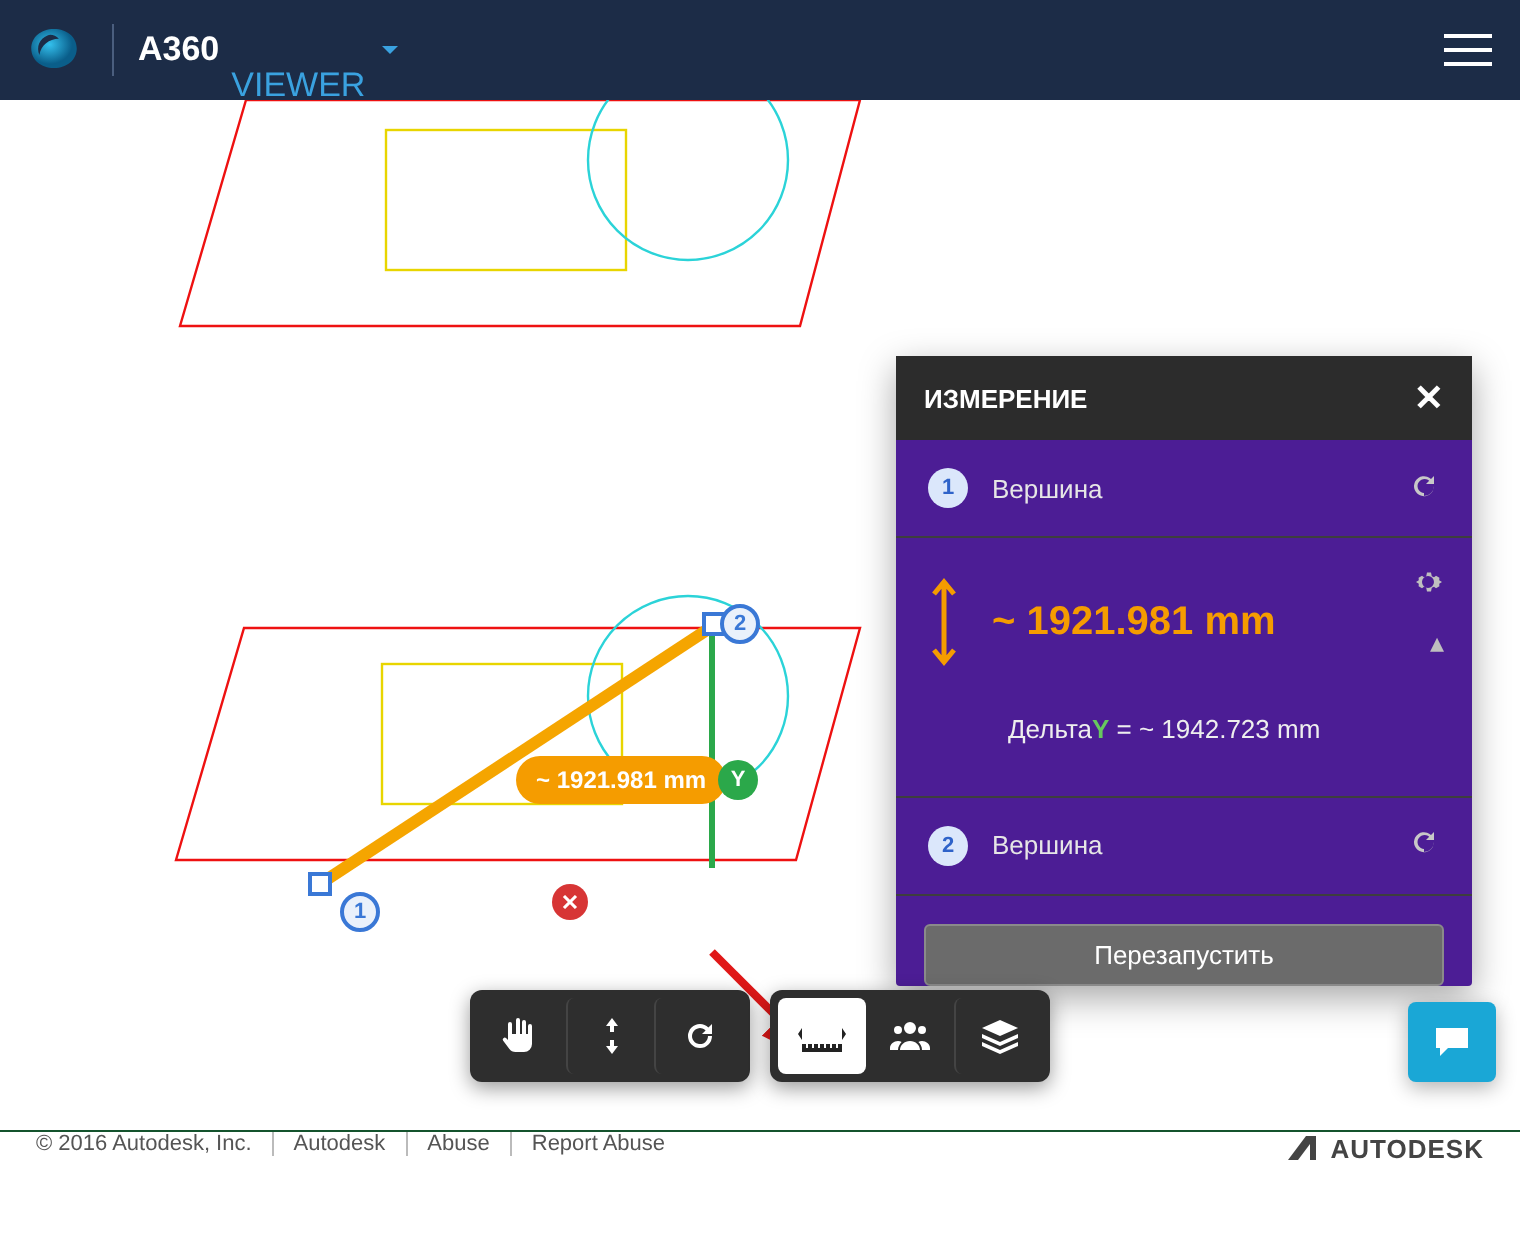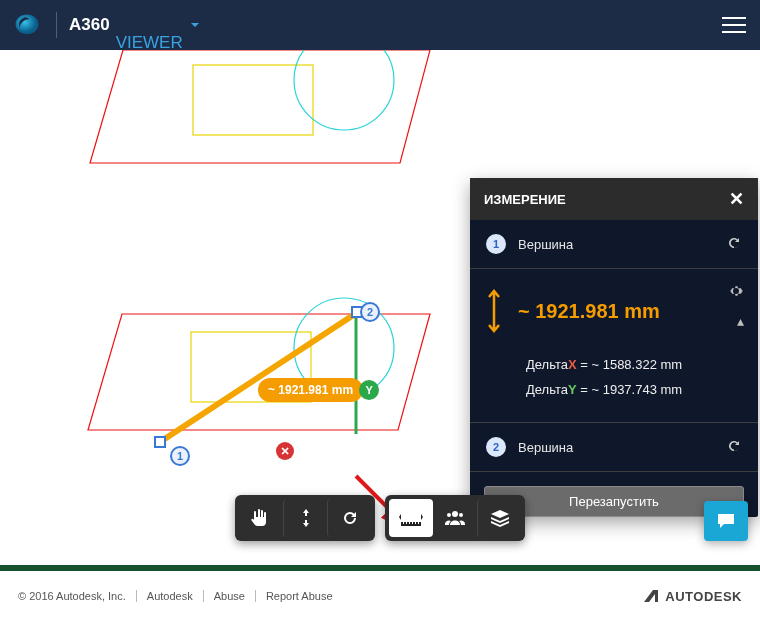--- a/index.html
+++ b/index.html
@@ -23,21 +23,21 @@
   .measure-badge .pill { background: #f59c00; color: #fff; font-size: 12px; padding: 5px 10px; border-radius: 12px; font-weight: 600; }
   .measure-badge .ycircle { width: 20px; height: 20px; border-radius: 50%; background: #2ba84a; color: #fff; font-size: 11px; font-weight: 700; display: flex; align-items: center; justify-content: center; margin-left: -4px; z-index: 2; }
 
   .pt-label { position: absolute; width: 20px; height: 20px; border: 2px solid #3a78d6; border-radius: 50%; background: #eaf1fb; color: #3a78d6; font-size: 11px; font-weight: 700; display: flex; align-items: center; justify-content: center; }
   .xcircle { position: absolute; width: 18px; height: 18px; border-radius: 50%; background: #d73535; color: #fff; font-size: 11px; font-weight: 700; display: flex; align-items: center; justify-content: center; }
 
   
   .anno-arrow { position: absolute; left: 350px; top: 420px; }
 
   
-  .panel { position: absolute; right: 2px; top: 128px; width: 288px; background: #0f172a; color: #fff; border-radius: 2px; box-shadow: 0 6px 18px rgba(0,0,0,.35); font-size: 13px; }
+  .panel { position: absolute; right: 24px; top: 128px; width: 288px; background: #4c1d95; color: #fff; border-radius: 2px; box-shadow: 0 6px 18px rgba(0,0,0,.35); font-size: 13px; }
   .panel-head { background: #2c2c2c; padding: 10px 14px; display: flex; align-items: center; font-weight: 700; font-size: 13px; }
   .panel-head .close { margin-left: auto; font-size: 18px; cursor: pointer; }
   .panel-row { padding: 14px 16px; border-bottom: 1px solid #3e3e3e; display: flex; align-items: center; gap: 12px; }
   .row-num { width: 20px; height: 20px; border-radius: 50%; background: #dbe7fb; color: #2f63c9; font-size: 11px; font-weight: 700; display: flex; align-items: center; justify-content: center; }
   .row-label { color: #e6e6e6; }
   .row-refresh { margin-left: auto; color: #c8c8c8; cursor: pointer; }
   .result { padding: 18px 16px 18px 16px; border-bottom: 1px solid #3e3e3e; position: relative; }
   .result-main { display: flex; align-items: center; gap: 16px; }
   .arrow-vert svg { display: block; }
   .dist { color: #f59c00; font-size: 20px; font-weight: 600; }
@@ -53,21 +53,21 @@
   .toolbar { position: absolute; left: 50%; transform: translateX(-50%); bottom: 24px; display: flex; gap: 10px; }
   .tb-group { background: #2e2e2e; border-radius: 6px; display: flex; padding: 4px; box-shadow: 0 3px 10px rgba(0,0,0,.4); }
   .tb-btn { width: 44px; height: 38px; display: flex; align-items: center; justify-content: center; color: #fff; border-radius: 4px; cursor: pointer; }
   .tb-btn.active { background: #fff; color: #222; }
   .tb-btn + .tb-btn { border-left: 1px solid #444; }
   .tb-btn.active + .tb-btn, .tb-btn + .tb-btn.active { border-left: none; }
 
   .comment-fab { position: absolute; right: 12px; bottom: 24px; width: 44px; height: 40px; background: #1aa7d6; border-radius: 4px; display: flex; align-items: center; justify-content: center; color: #fff; cursor: pointer; box-shadow: 0 3px 10px rgba(0,0,0,.3); }
 
   
-  .footer { height: 56px; border-top: 6px solid #14532d; display: flex; align-items: center; padding: 0 18px; font-size: 11px; color: #555; background: #fff; }
+  .footer { height: 56px; border-top: 1px solid #14532d; display: flex; align-items: flex-start; padding: 0 18px; font-size: 11px; color: #555; background: #fff; }
   .foot-links { display: flex; gap: 10px; align-items: center; }
   .foot-links a { color: #555; text-decoration: none; }
   .foot-sep { width: 1px; height: 12px; background: #bbb; }
   .adsk { margin-left: auto; display: flex; align-items: center; gap: 6px; font-weight: 700; letter-spacing: .5px; color: #444; font-size: 13px; }
 </style>
 </head>
 <body>
 
 <div class="header">
   <span class="logo">
@@ -166,22 +166,21 @@
       <span class="caret-up">▴</span>
       <div class="result-main">
         <span class="arrow-vert">
           <svg width="16" height="48" viewBox="0 0 16 48">
               <path stroke="#f59c00" stroke-width="2.5" fill="none" d="M8 4v40M3 10l5-6 5 6M3 38l5 6 5-6"></path>
             </svg>
         </span>
         <span class="dist">~ 1921.981 mm</span>
       </div>
       <div class="deltas">
-        <div><span>Дельта</span><span class="dx">X</span><span> = ~ 1588.322 mm</span></div>
-        <div><span>Дельта</span><span class="dy">Y</span><span> = ~ 1937.743 mm</span></div>
+        <div><span>Дельта</span><span class="dy">Y</span><span> = ~ 1942.723 mm</span></div>
       </div>
     </div>
     <div class="panel-row">
       <span class="row-num">2</span>
       <span class="row-label">Вершина</span>
       <span class="row-refresh">
         <svg width="16" height="16" viewBox="0 0 16 16">
             <path fill="currentColor" d="M13 8a5 5 0 11-1.5-3.5L13 3v4H9l1.6-1.6A3.5 3.5 0 108 11.5V13a5 5 0 005-5z"></path>
           </svg>
       </span>

